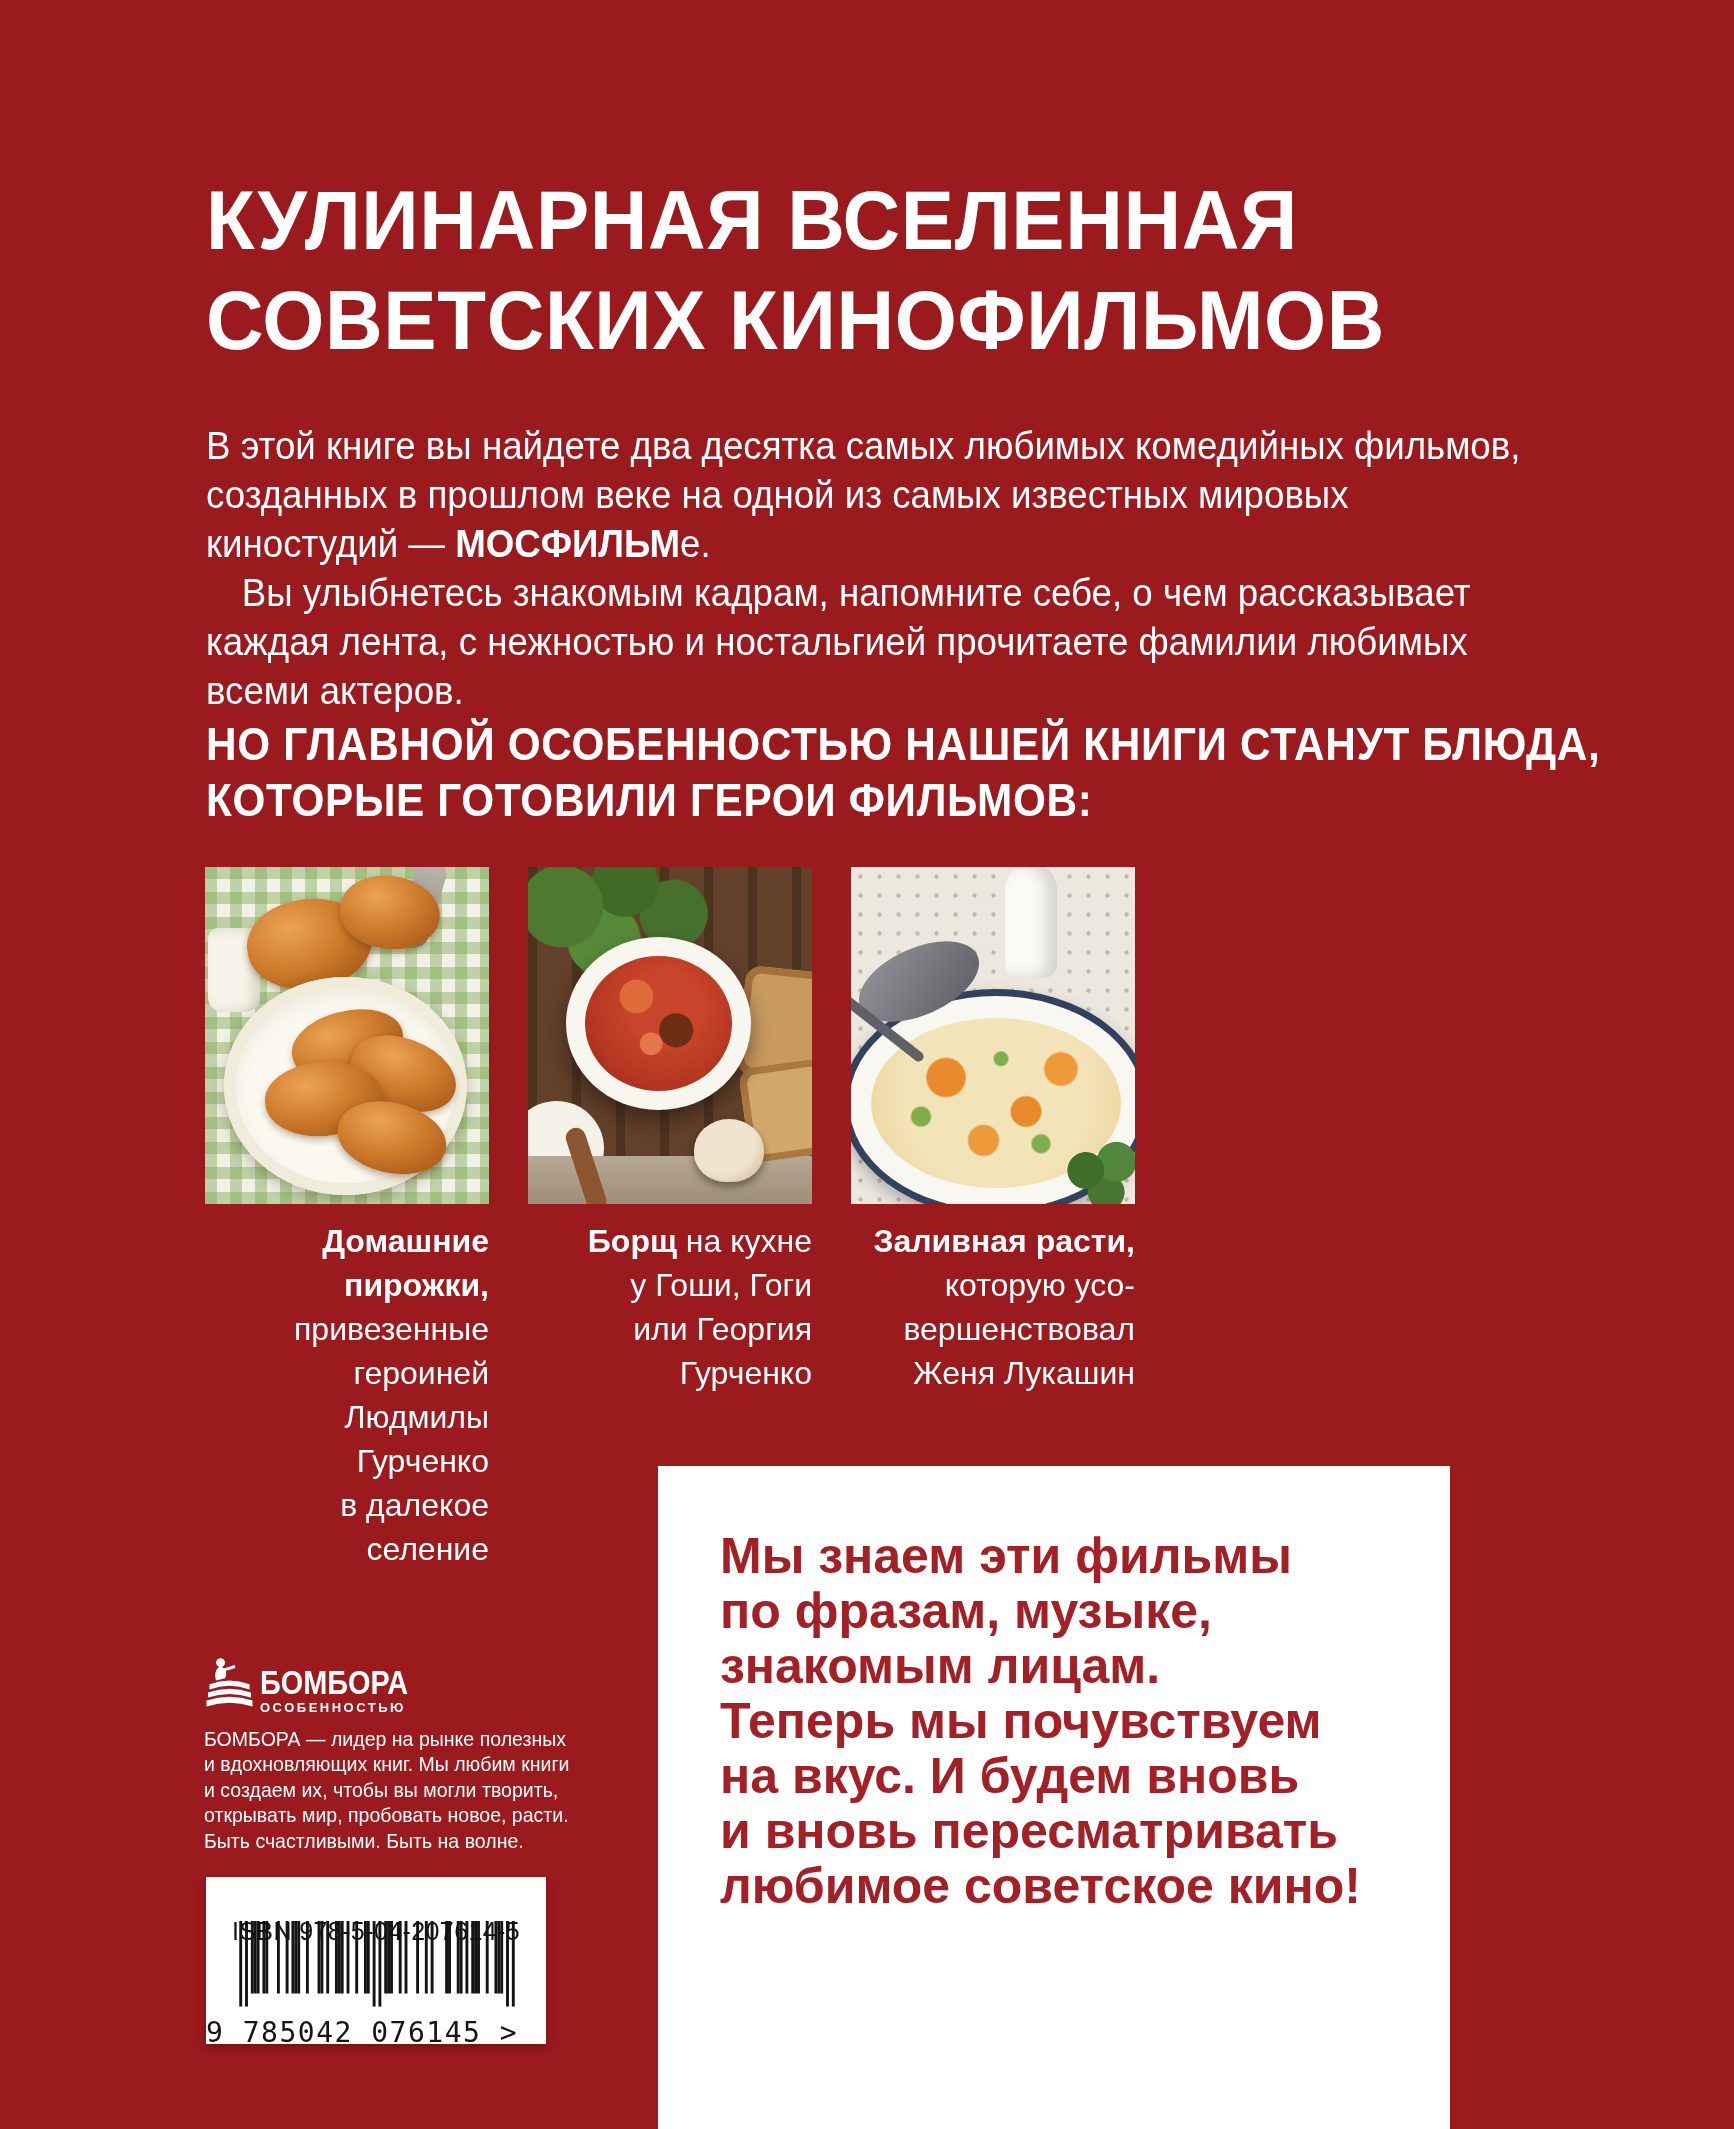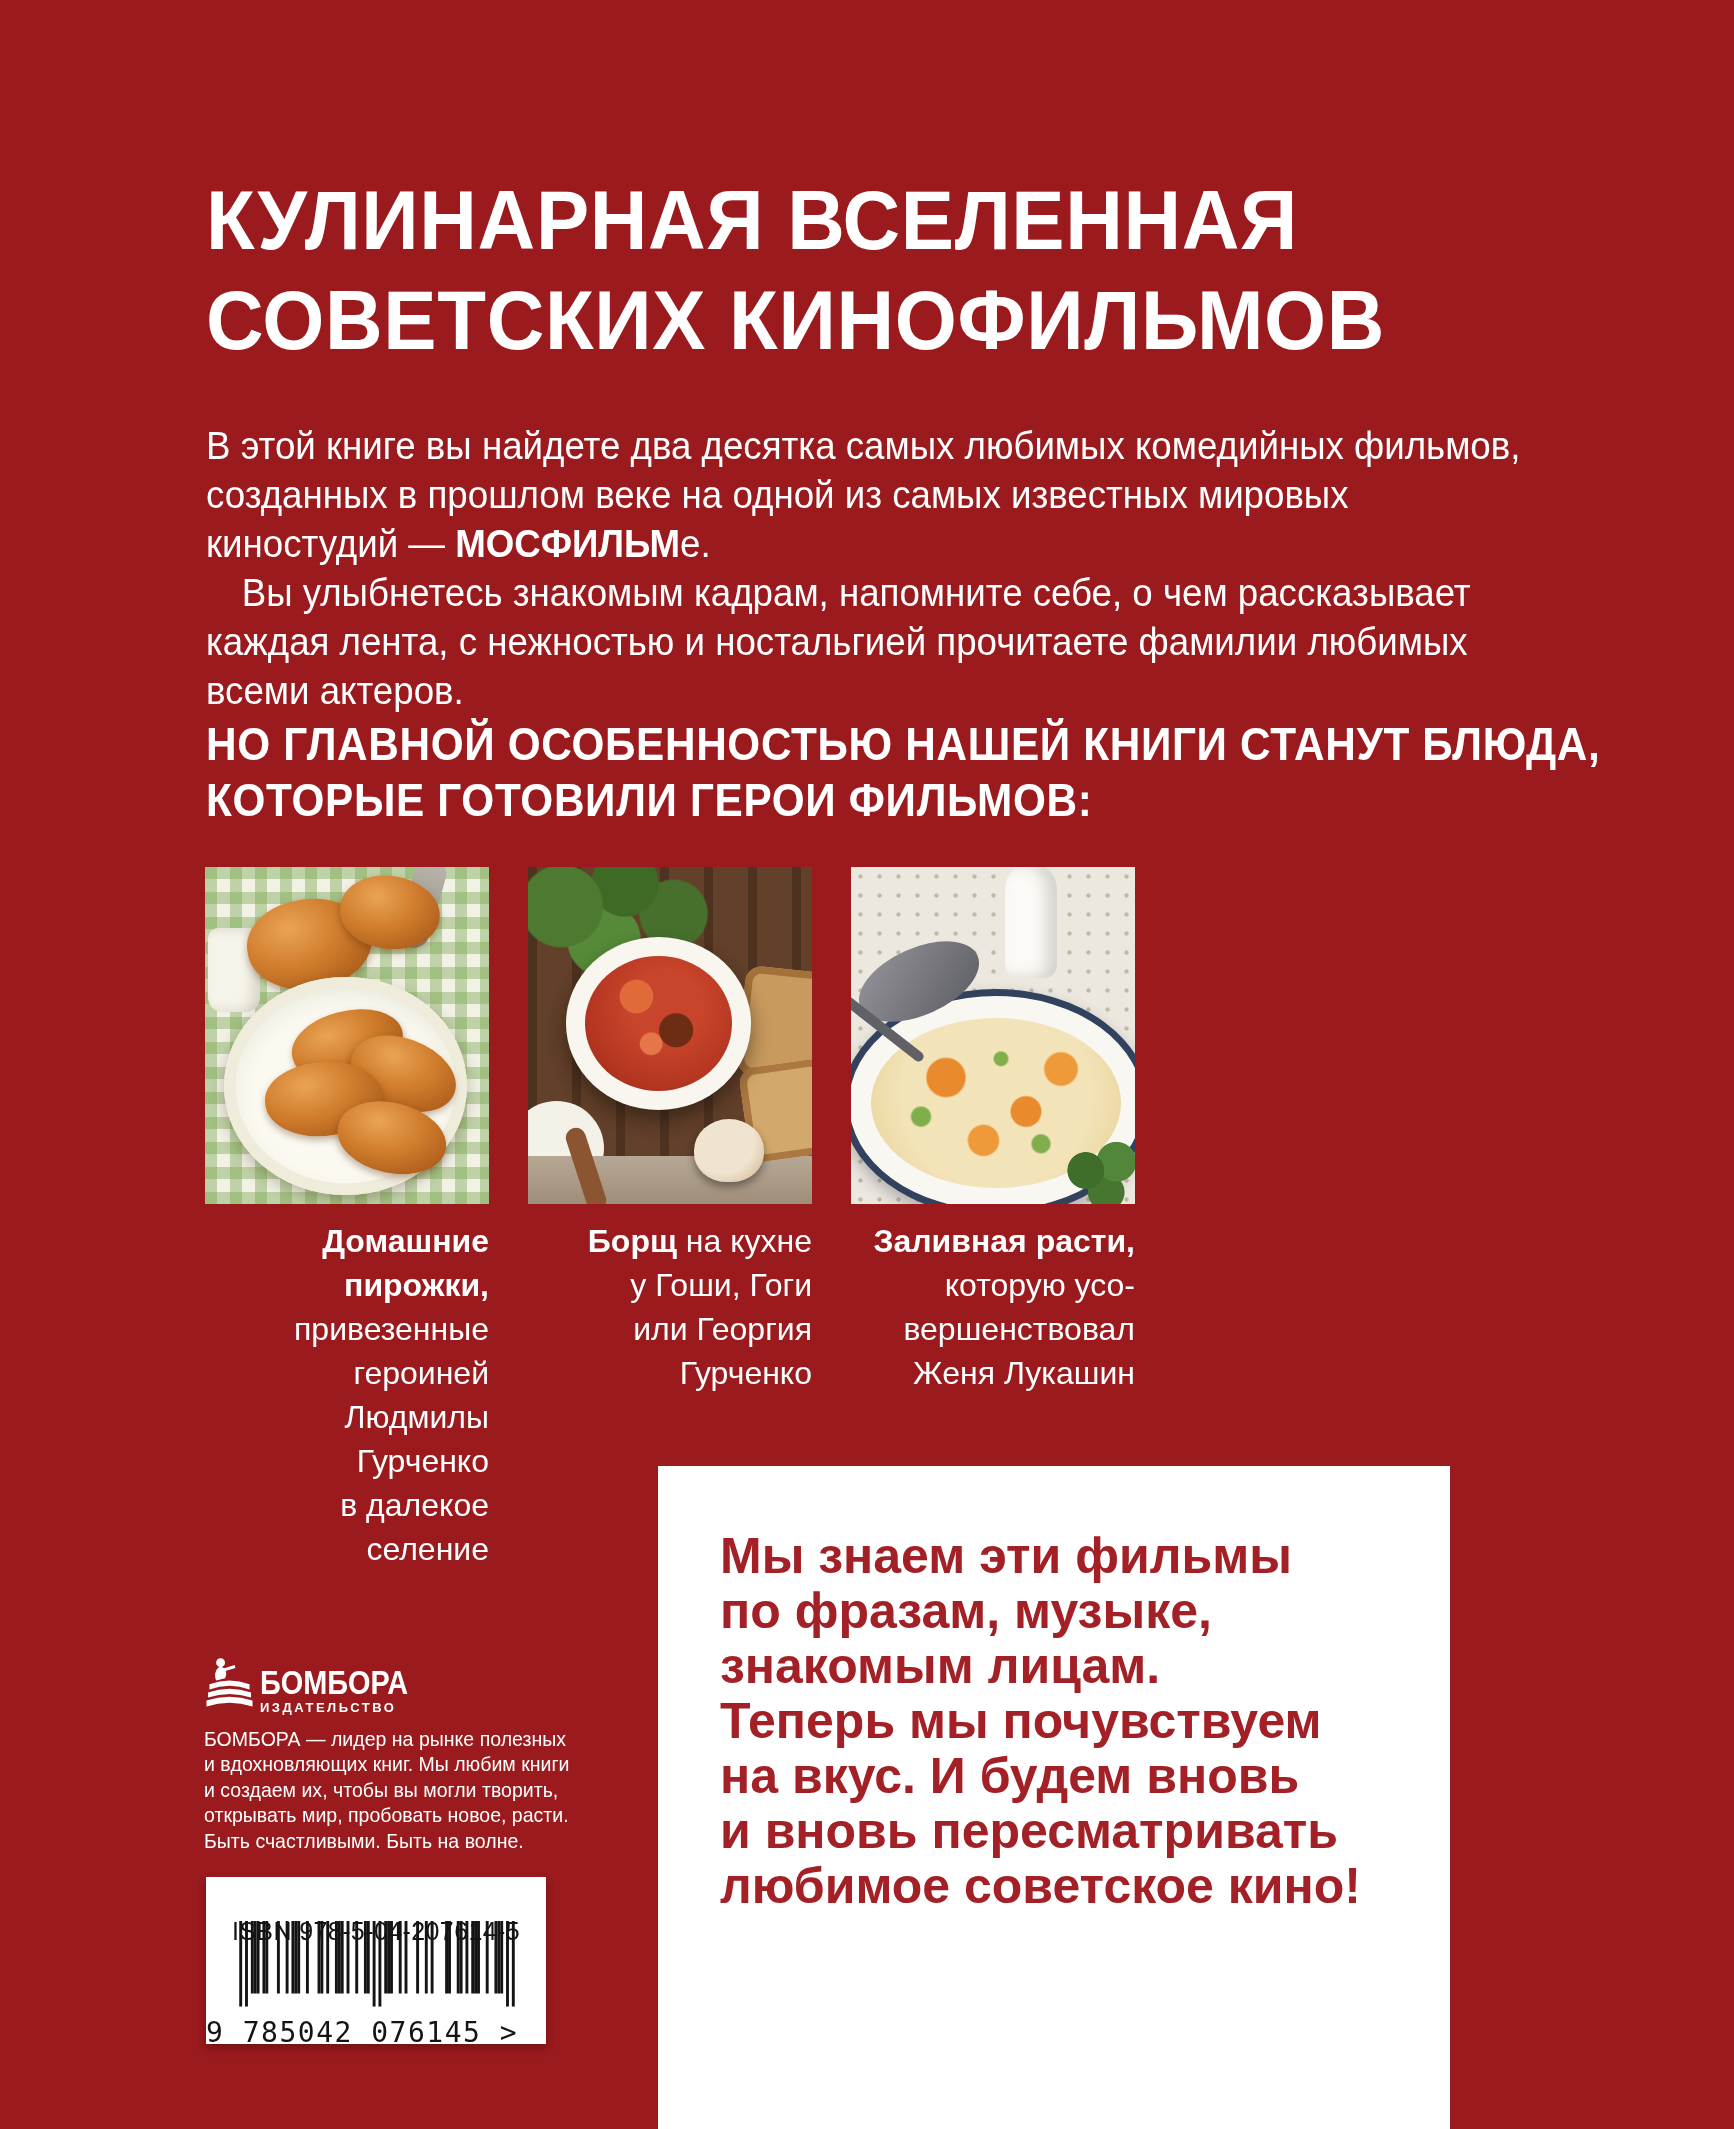--- a/index.html
+++ b/index.html
@@ -249,21 +249,21 @@
 
   <svg class="logo-icon" viewBox="0 0 66 74">
     <circle cx="21" cy="9" r="6" fill="#fff"></circle>
     <path d="M20,14 C27,15 31,21 27,30 L15,33 C12,25 14,18 20,14 Z" fill="#fff"></path>
     <path d="M24,17 L40,12 L41,16 L25,21 Z" fill="#fff"></path>
     <path d="M6,38 Q33,28 60,38 L60,45 Q33,35 6,45 Z" fill="#fff"></path>
     <path d="M4,49 Q33,39 62,49 L62,56 Q33,46 4,56 Z" fill="#fff"></path>
     <path d="M2,60 Q33,50 64,60 L64,68 Q33,58 2,68 Z" fill="#fff"></path>
   </svg>
   <div class="pubname">БОМБОРА</div>
-  <div class="pubsub">ИЗДАТЕЛЬСТВО</div>
+  <div class="pubsub">ОСОБЕННОСТЬЮ</div>
   <div class="about" id="about">
       <div><span>БОМБОРА — лидер на рынке полезных</span></div>
       <div><span>и вдохновляющих книг. Мы любим книги</span></div>
       <div><span>и создаем их, чтобы вы могли творить,</span></div>
       <div><span>открывать мир, пробовать новое, расти.</span></div>
       <div><span>Быть счастливыми. Быть на волне.</span></div>
     </div>
 
   <div class="isbn">
     <div class="isbn-num">ISBN 978-5-04-207614-5</div>

